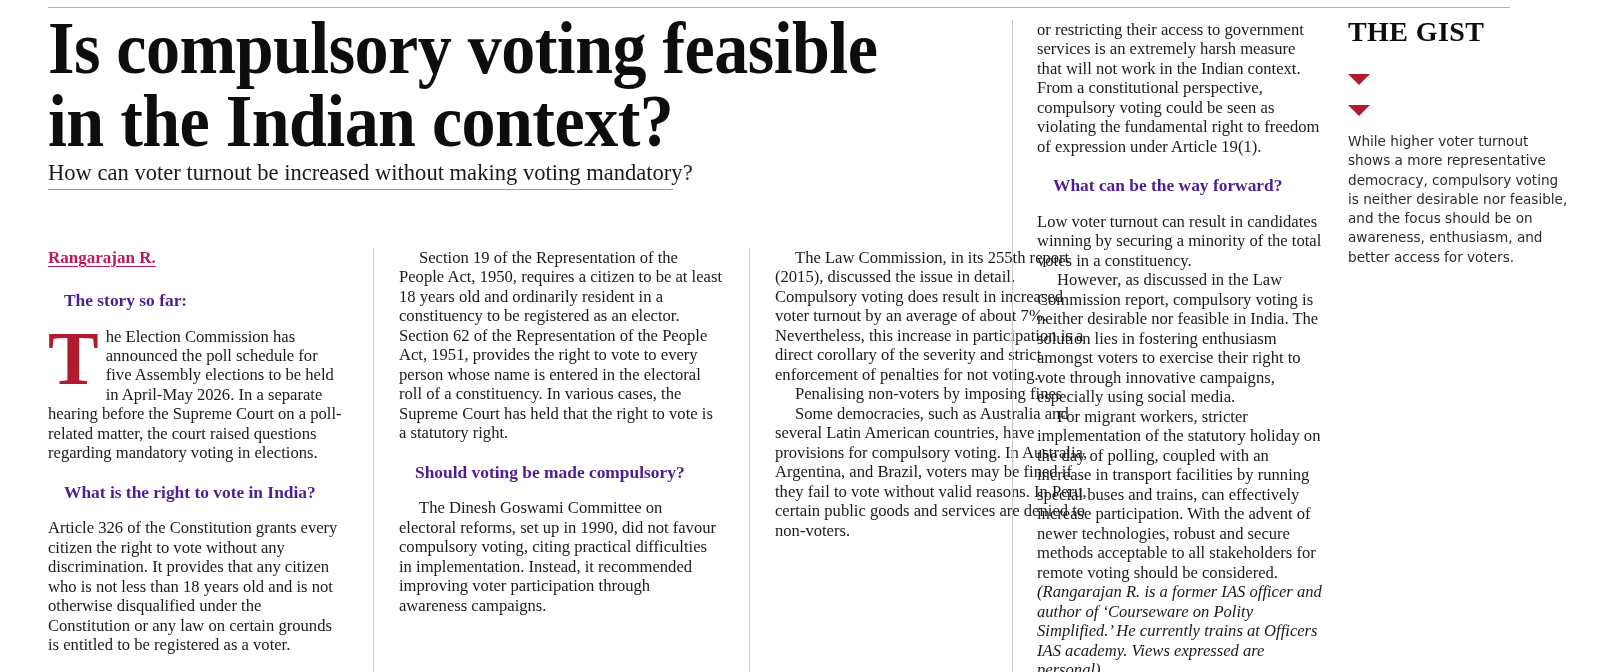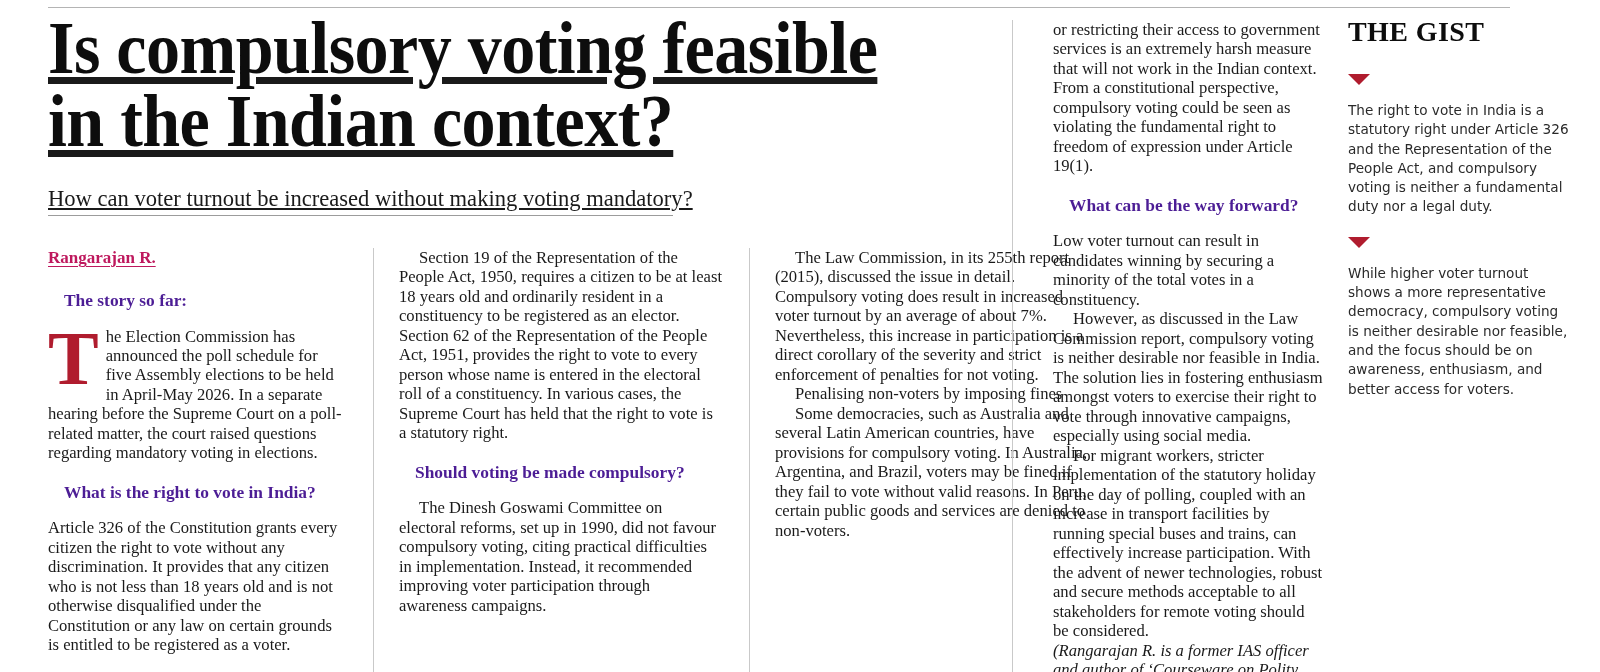--- a/index.html
+++ b/index.html
@@ -14,21 +14,20 @@
     overflow: hidden;
     font-family: "Liberation Serif", "DejaVu Serif", serif;
     color: #1a1a1a;
   }
 
   #page {
     position: relative;
     width: 1540px;
     height: 672px;
     box-sizing: border-box;
-    text-decoration: underline;
   }
 
   
   .top-rule {
     position: absolute;
     left: 48px;
     right: 30px;
     top: 7px;
     height: 1px;
     background: #b4b4b4;
@@ -54,21 +53,20 @@
     line-height: 0.99;
     letter-spacing: -0.6px;
     color: #0d0d0d;
     transform: scaleX(0.92);
     transform-origin: left top;
   }
   .headline .hl-line { display: block; white-space: nowrap; }
 
   .deck-wrap {
     width: 625px;
-    margin-top: 26px;
     border-bottom: 1px solid #9c9c9c;
     padding-bottom: 3px;
   }
   .deck {
     margin: 0;
     font-size: 24px;
     line-height: 1.15;
     font-weight: 400;
     color: #1a1a1a;
     transform: scaleX(0.94);
@@ -143,21 +141,21 @@
   }
 
   
   .col4 {
     position: absolute;
     left: 1012px;
     top: 20px;
     width: 312px;
     height: 652px;
     overflow: hidden;
-    padding-left: 40px;
+    padding-left: 24px;
     border-left: 1px solid #c9c9c9;
     box-sizing: border-box;
     font-size: 16.6px;
     line-height: 1.175;
   }
 
   
   .gist {
     position: absolute;
     left: 1348px;
@@ -245,21 +243,20 @@
     <p class="para indent">However, as discussed in the Law Commission report, compulsory voting is neither desirable nor feasible in India. The solution lies in fostering enthusiasm amongst voters to exercise their right to vote through innovative campaigns, especially using social media.</p>
     <p class="para indent">For migrant workers, stricter implementation of the statutory holiday on the day of polling, coupled with an increase in transport facilities by running special buses and trains, can effectively increase participation. With the advent of newer technologies, robust and secure methods acceptable to all stakeholders for remote voting should be considered.</p>
     <p class="para italic">(Rangarajan R. is a former IAS officer and author of ‘Courseware on Polity Simplified.’ He currently trains at Officers IAS academy. Views expressed are personal)</p>
   </div>
 
   <aside class="gist">
     <h2 class="gist-title">THE GIST</h2>
 
     <div class="gist-item">
       <div class="tri"></div>
-      <p class="gist-text">The right to vote in India is a statutory right under Article 326 and the Representation of the People Act, and compulsory voting is neither a fundamental duty nor a legal duty.</p>
     </div>
 
     <div class="gist-item">
       <div class="tri"></div>
       <p class="gist-text">While higher voter turnout shows a more representative democracy, compulsory voting is neither desirable nor feasible, and the focus should be on awareness, enthusiasm, and better access for voters.</p>
     </div>
   </aside>
 
 </div>
 

